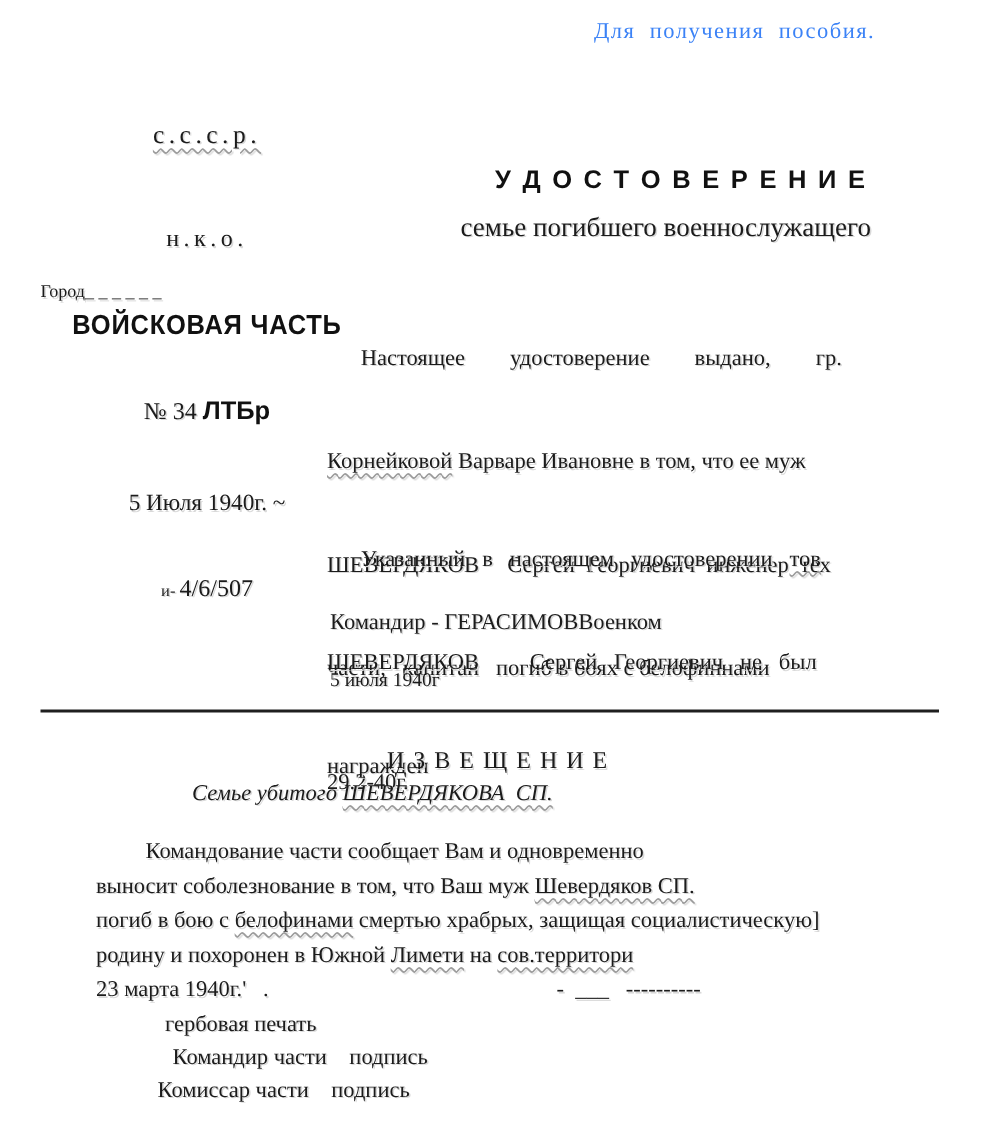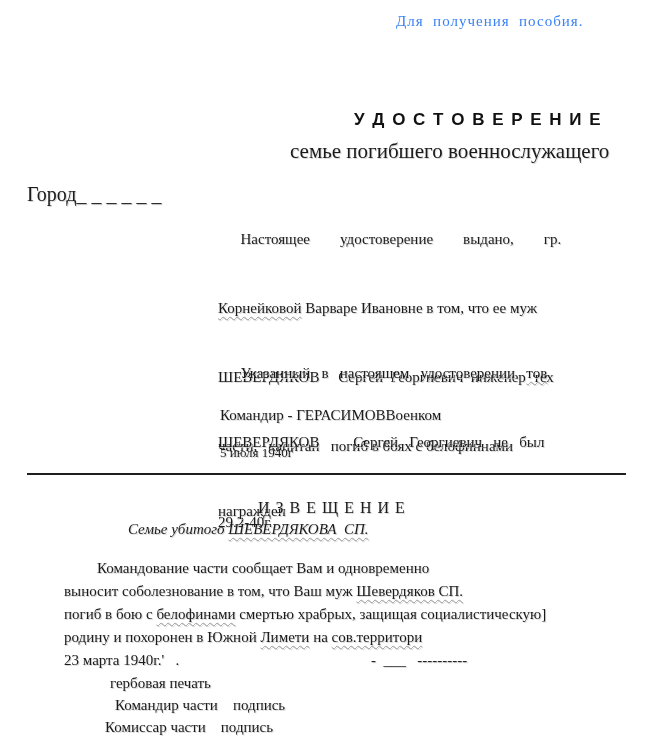--- a/index.html
+++ b/index.html
@@ -68,24 +68,32 @@
   }
   .flexrow{display:flex;justify-content:flex-start;}
 </style>
 </head>
 <body>
 
 <div id="page">
 
   <div class="abs gray-note" style="left:396px;top:13px;">Для  получения  пособия.</div>
 
-  <div class="abs doc" style="left:27px;top:183px;font-size:20px;">Город_ _ _ _ _ _</div>
+  <div class="abs head-center">
+    <div class="country wavy">с.с.с.р.</div>
+    <div class="org">н.к.о.</div>
+    <div class="unitname">ВОЙСКОВАЯ ЧАСТЬ</div>
+    <div class="unitnum"><span>№ 34 </span><span class="abbr">ЛТБр</span></div>
+    <div class="dateline">5 Июля 1940г. ~</div>
+    <div class="refline"><span class="small">и- </span><span>4/6/507</span></div>
+  </div>
+  <div class="abs doc" style="left:27px;top:183px;font-size:12px;">Город_ _ _ _ _ _</div>
 
-  <div class="abs cert-title" style="left:354px;top:110px;text-align:center;">У Д О С Т О В Е Р Е Н И Е</div>
-  <div class="abs doc" style="left:290px;top:140px;font-size:21px;">семье погибшего военнослужащего</div>
+  <div class="abs cert-title" style="left:330px;top:110px;text-align:center;">У Д О С Т О В Е Р Е Н И Е</div>
+  <div class="abs doc" style="left:307px;top:140px;font-size:18px;">семье погибшего военнослужащего</div>
 
   <div class="abs doc" style="left:218px;top:182px;width:420px;">
     <div>      Настоящее        удостоверение        выдано,        гр.</div>
     <div><span class="wavy">Корнейковой</span><span> Варваре Ивановне в том, что ее муж</span></div>
     <div>ШЕВЕРДЯКОВ     Сергей  Георгиевич  инженер  тех</div>
     <div>части,   капитан   погиб в боях с белофиннами</div>
     <div style="margin-top:7px;">29.2-40г.</div>
   </div>
 
   <div class="abs doc" style="left:218px;top:316px;width:420px;">

